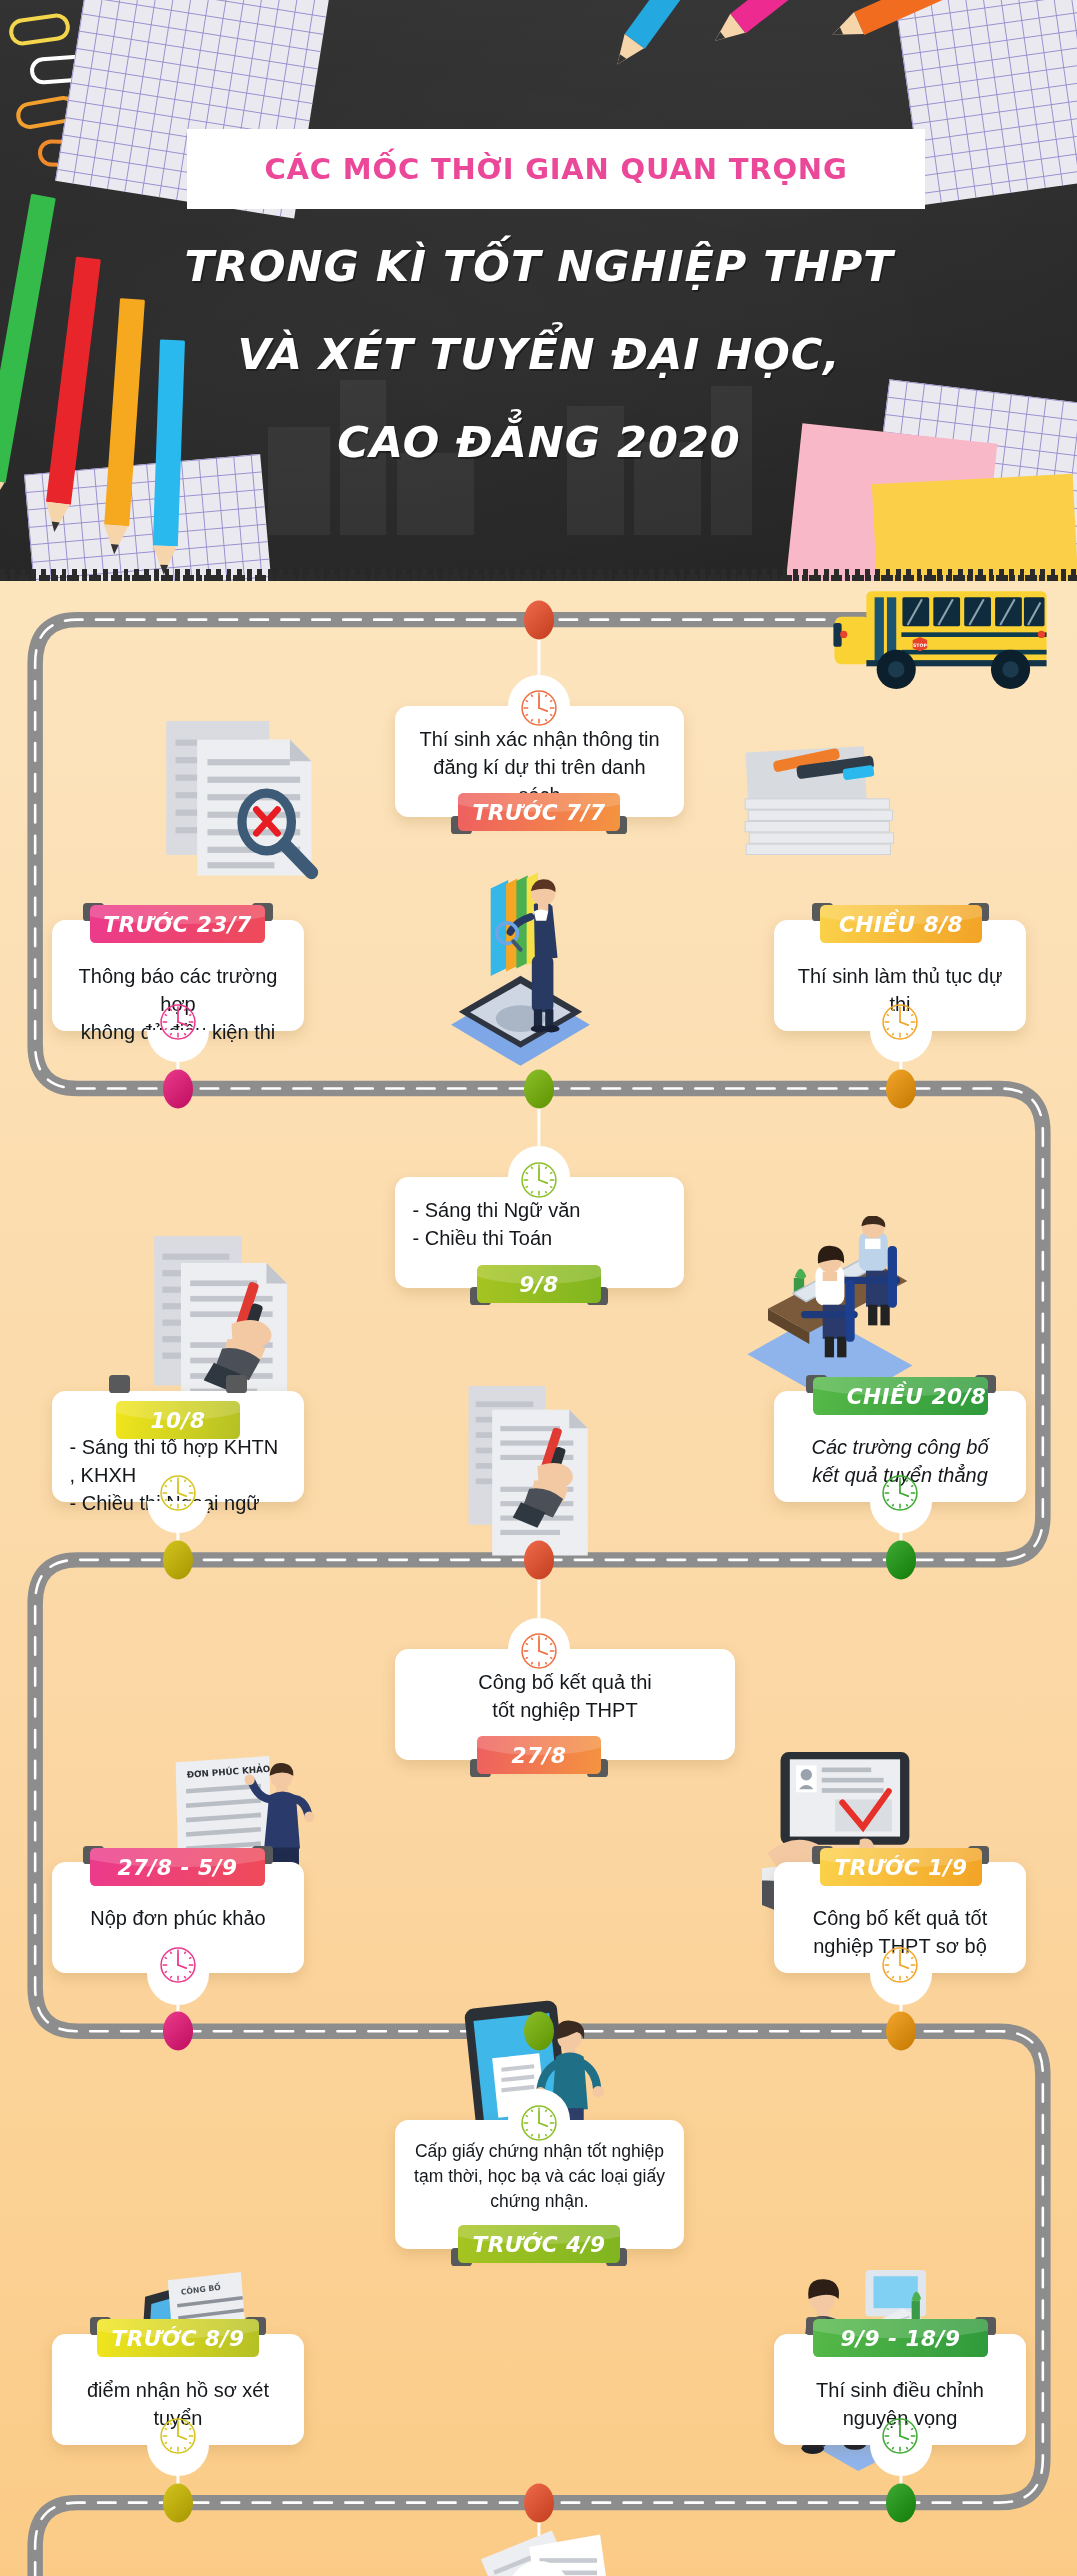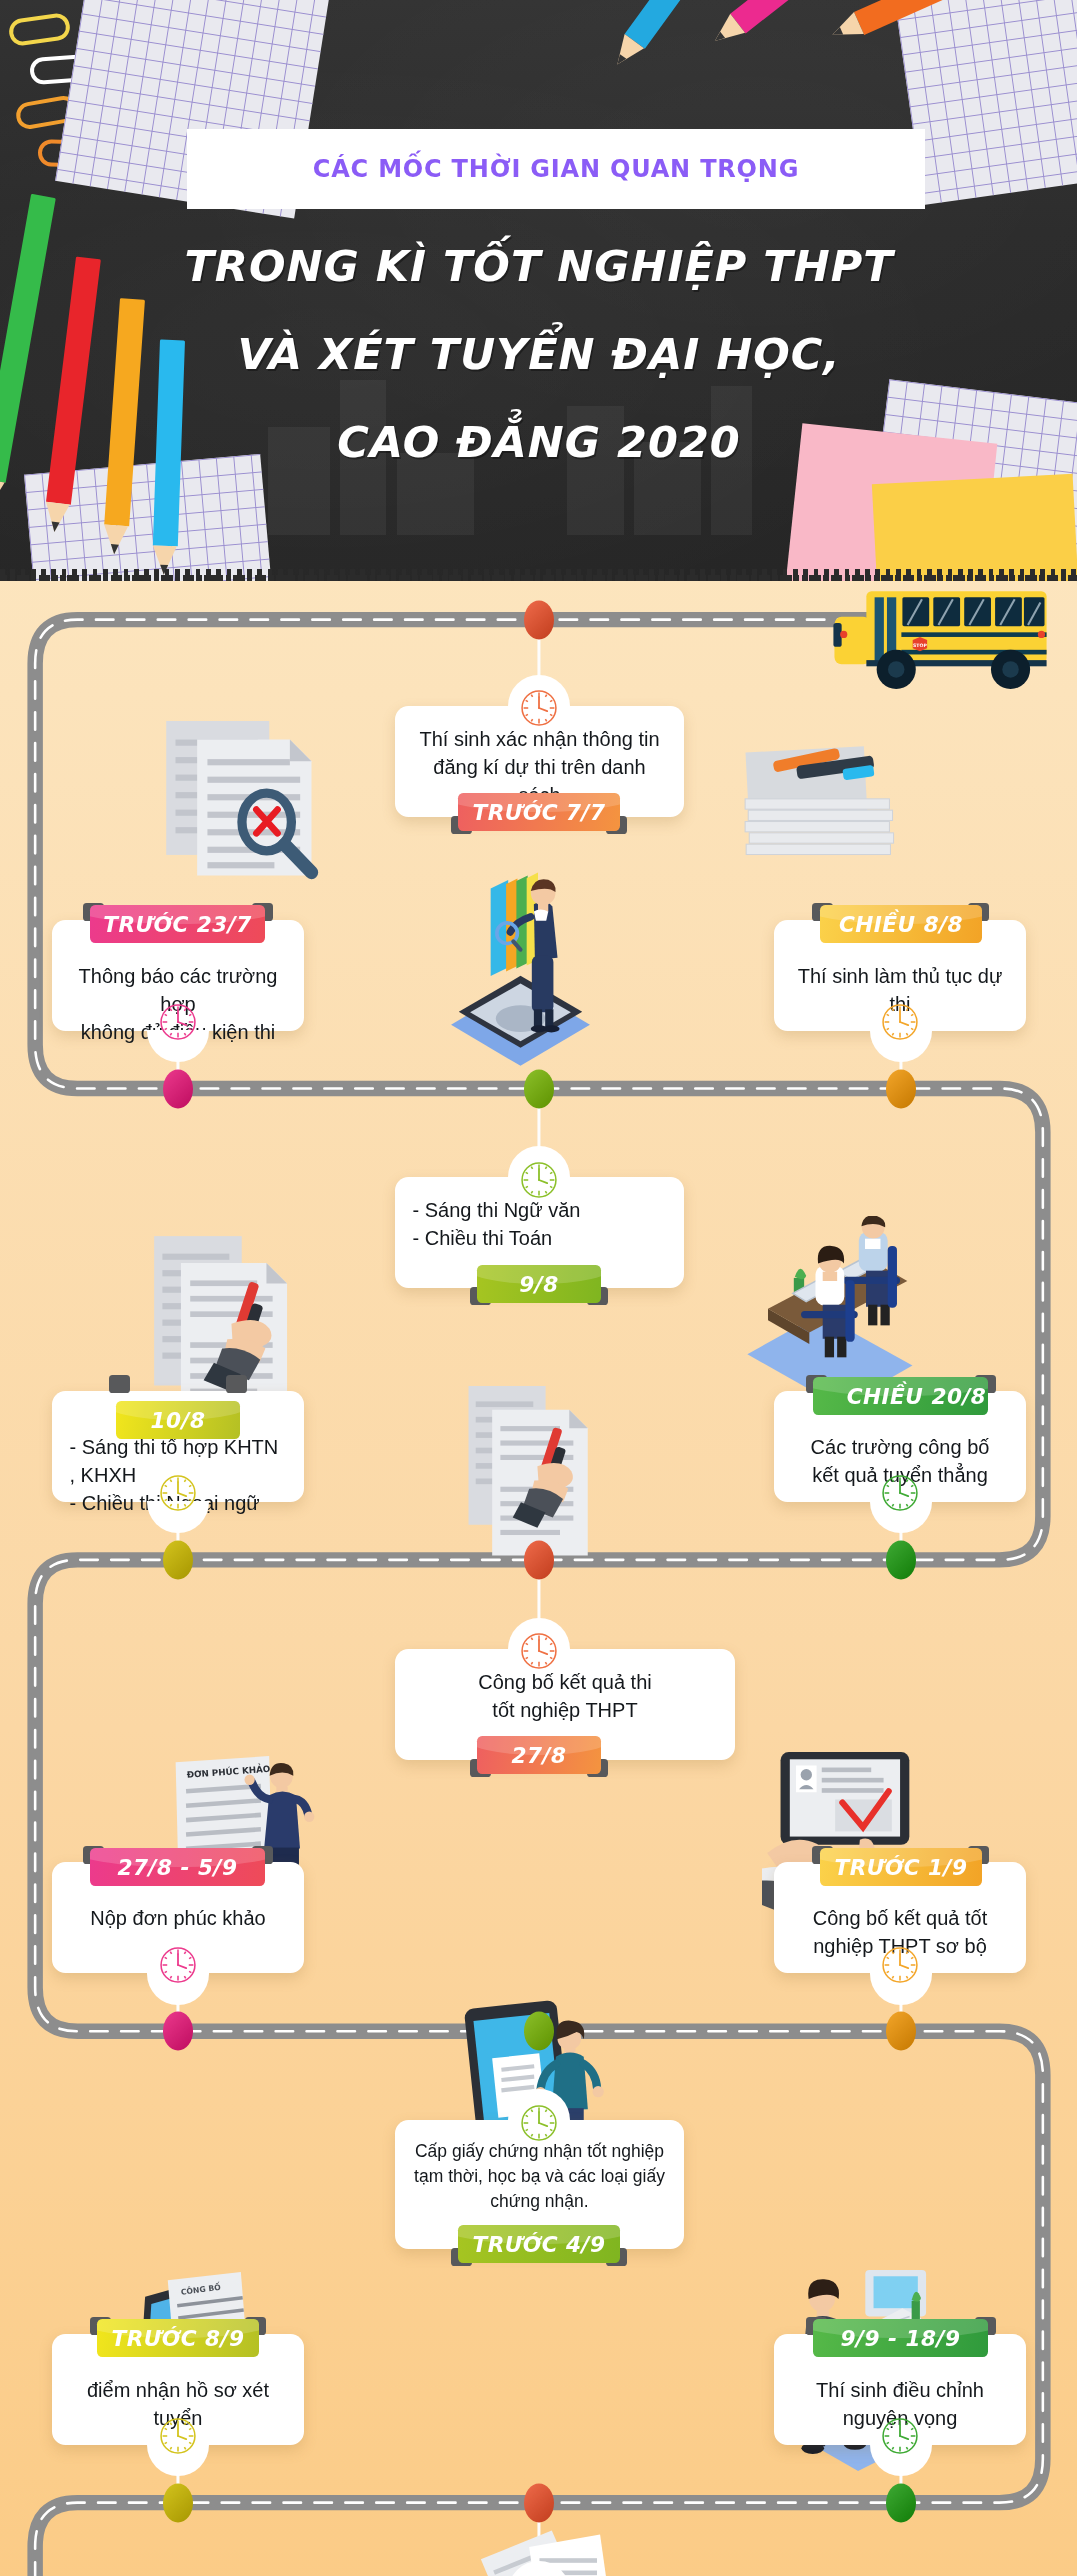--- a/index.html
+++ b/index.html
@@ -35,21 +35,21 @@
   .torn2 { position:absolute; left:0; bottom:-5.2px; width:100%; height:11.3px;
     background: repeating-linear-gradient(90deg, transparent 0 2.6px, #2b2b2b 2.6px 7.2px);
   }
 
   .title-box {
     position: absolute; left: 187px; top: 129px; width: 738px; height: 80px;
     background: #fff; display: flex; align-items: center; justify-content: center;
   }
   .title-box span {
     font-family: "DejaVu Sans", sans-serif;
-    font-weight: 700; font-size: 24px; letter-spacing: 0.8px; color: #8b5cf6;
+    font-weight: 700; font-size: 29px; letter-spacing: 0.8px; color: #ec4899;
     white-space: nowrap;
   }
   .title-lines {
     position: absolute; left: 0; top: 222px; width: 1078px;
     text-align: center; color: #fff;
   }
   .title-lines div {
     font-family: "DejaVu Sans", sans-serif;
     font-weight: 700; font-style: italic; font-size: 43px; letter-spacing: 1px;
     line-height: 88px; text-shadow: 1.5px 1.5px 0 rgba(0,0,0,.35);
@@ -776,21 +776,21 @@
           <line x1="23.999999999999996" y1="64.98076211353316" x2="26.499999999999996" y2="60.65063509461096" stroke="#8cc02a" stroke-width="3"></line>
           <line x1="13.019237886466847" y1="54.000000000000014" x2="17.34936490538904" y2="51.500000000000014" stroke="#8cc02a" stroke-width="3"></line>
           <line x1="9" y1="39.00000000000001" x2="18" y2="39.00000000000001" stroke="#8cc02a" stroke-width="3"></line>
           <line x1="13.019237886466843" y1="23.999999999999996" x2="17.349364905389034" y2="26.499999999999996" stroke="#8cc02a" stroke-width="3"></line>
           <line x1="23.999999999999986" y1="13.019237886466847" x2="26.49999999999999" y2="17.34936490538904" stroke="#8cc02a" stroke-width="3"></line>
     <line x1="39" y1="39" x2="39" y2="18" stroke="#8cc02a" stroke-width="3.5" stroke-linecap="round"></line>
     <line x1="39" y1="39" x2="55" y2="45" stroke="#8cc02a" stroke-width="3.5" stroke-linecap="round"></line>
   </svg></div>
       <div class="node-dot" style="left: 901px; top: 1560px; background: linear-gradient(135deg, rgb(63, 170, 53), rgb(17, 124, 7));"></div>
       <div class="stem" style="left: 901px; top: 1520px; height: 40px;"></div>
-      <div class="card" style="left: 774px; top: 1391px; width: 252px; height: 111px;">
+      <div class="card" style="left: 774px; top: 1391px; width: 252px; height: 111px; font-style: italic;">
         <div class="txt" style="top: 42px;">
           <div>Các trường công bố</div>
           <div>kết quả tuyển thẳng</div>
         </div>
       </div>
       <div class="tab" style="left: 806px; top: 1375px;"></div>
       <div class="tab" style="left: 975px; top: 1375px;"></div>
       <div class="badge" style="left: 813px; top: 1377px; width: 175px; background: linear-gradient(100deg, rgb(86, 185, 72), rgb(47, 154, 60)); padding-left: 32px;">
         <div class="sheen"></div>
         <span class="lbl">CHIỀU 20/8</span>

